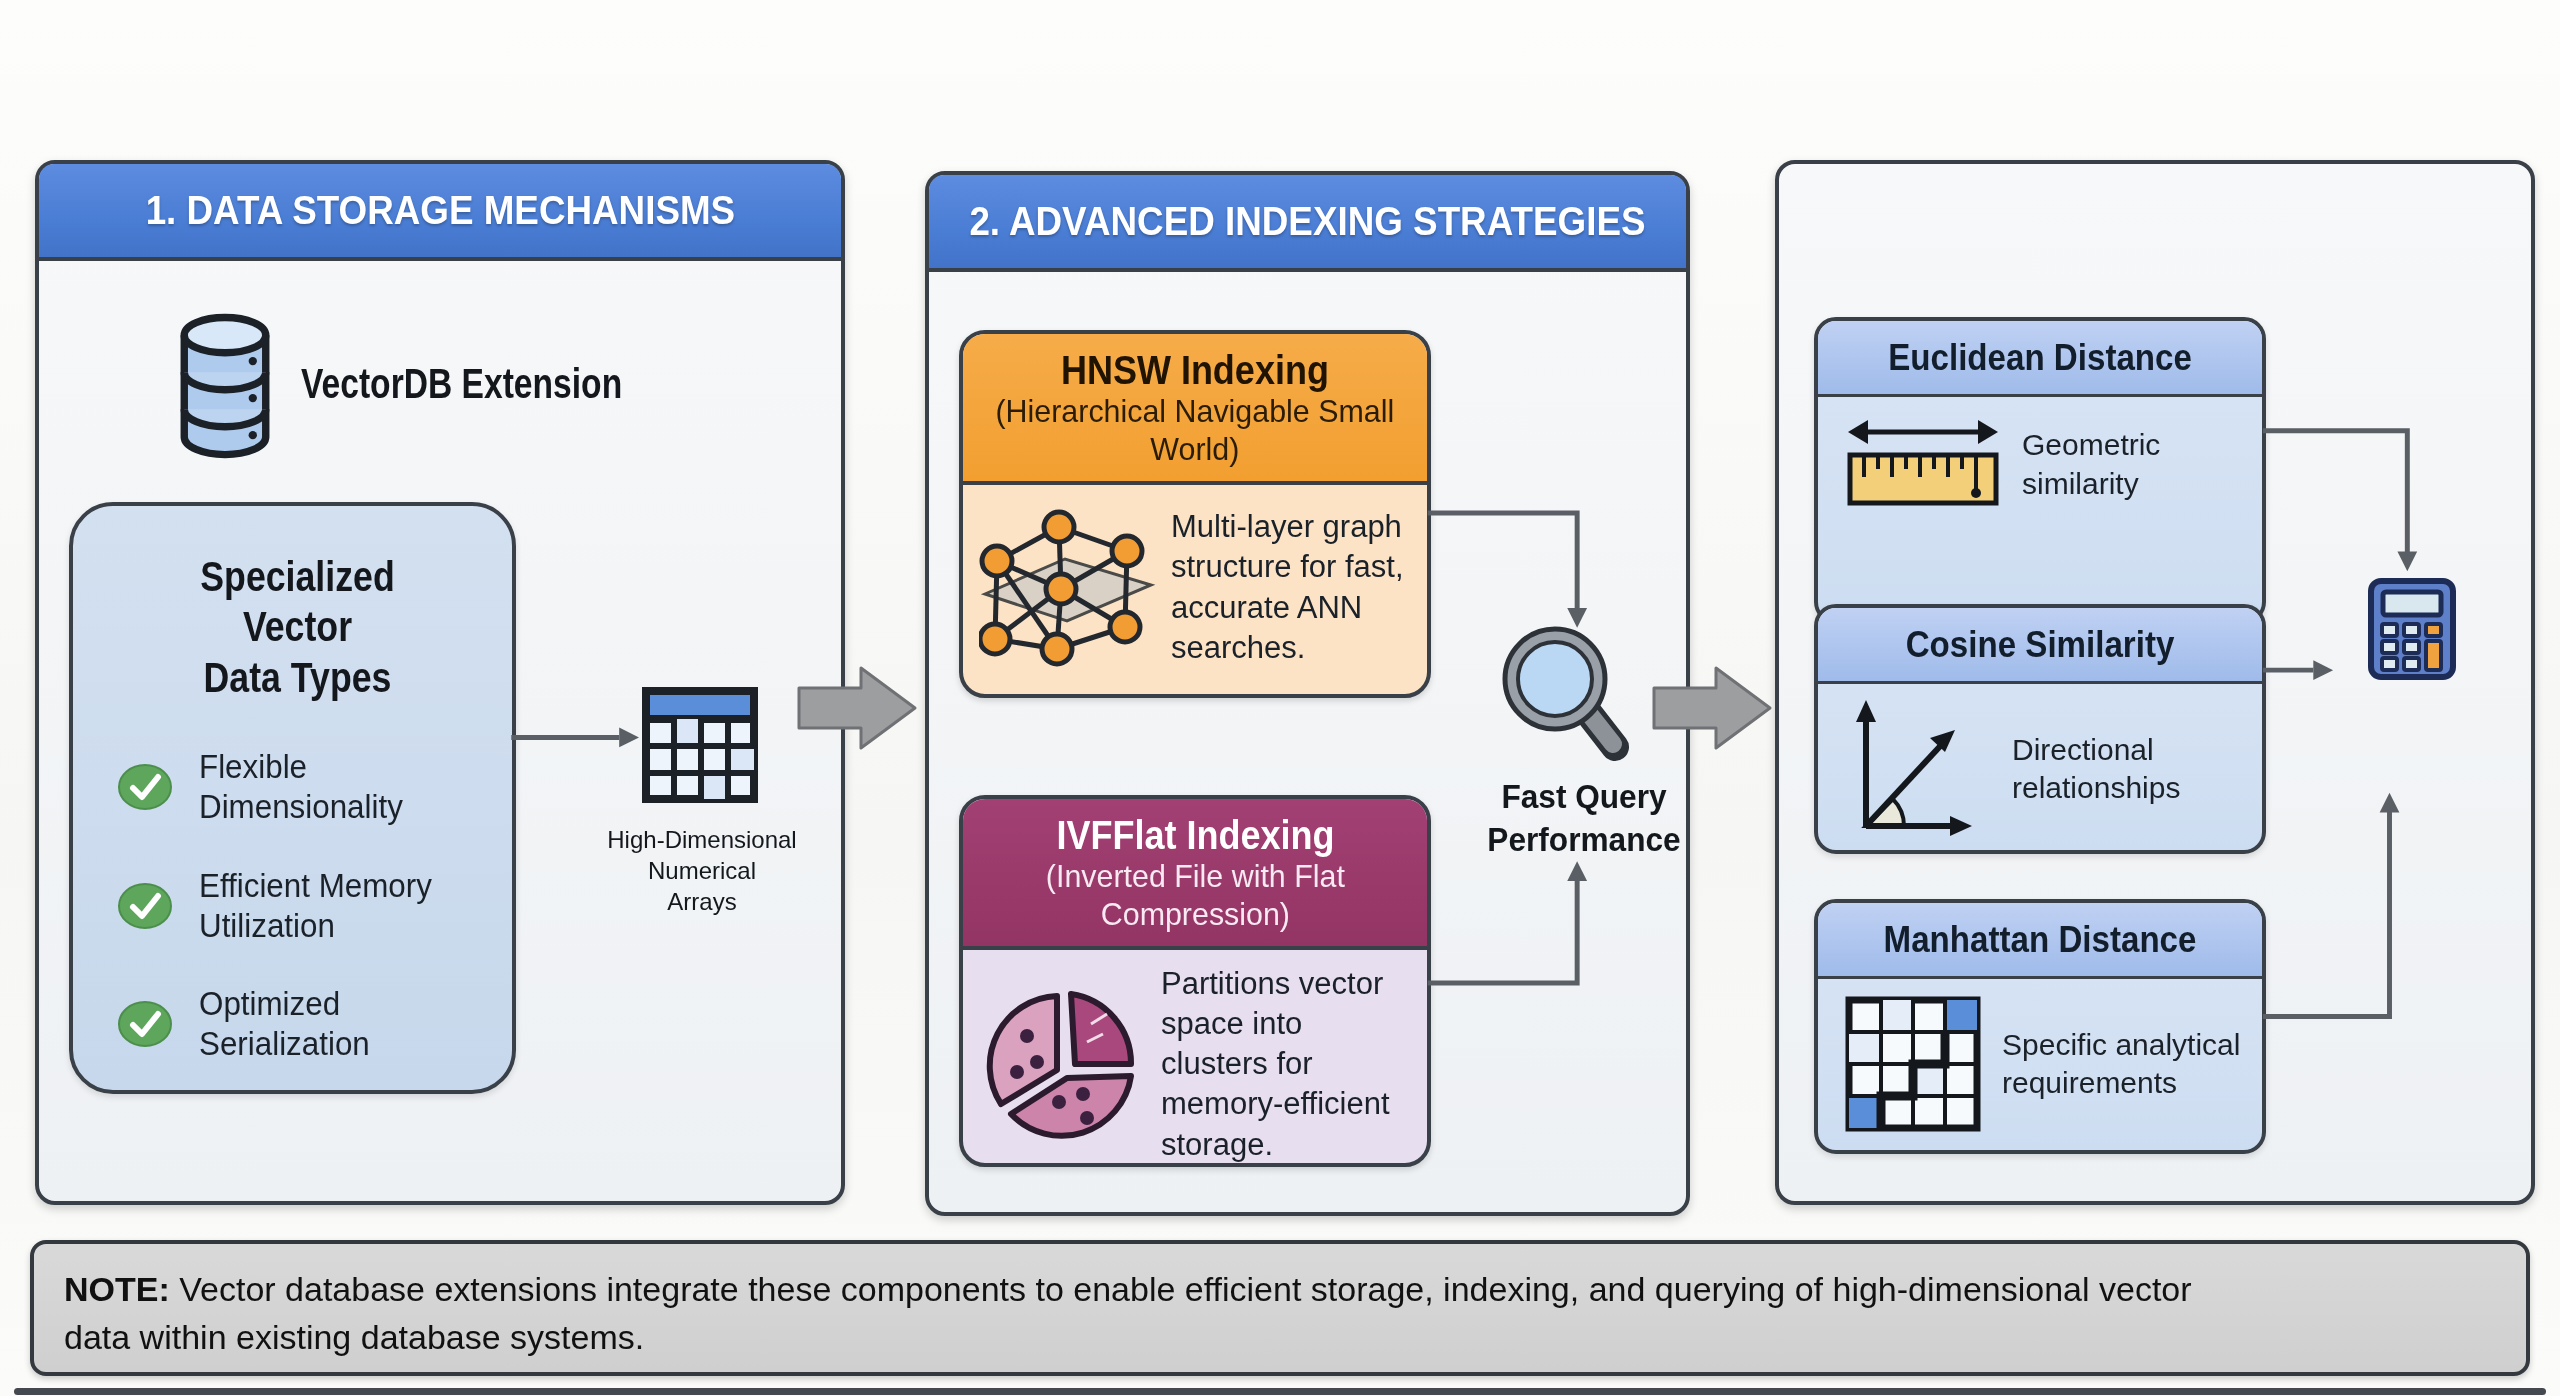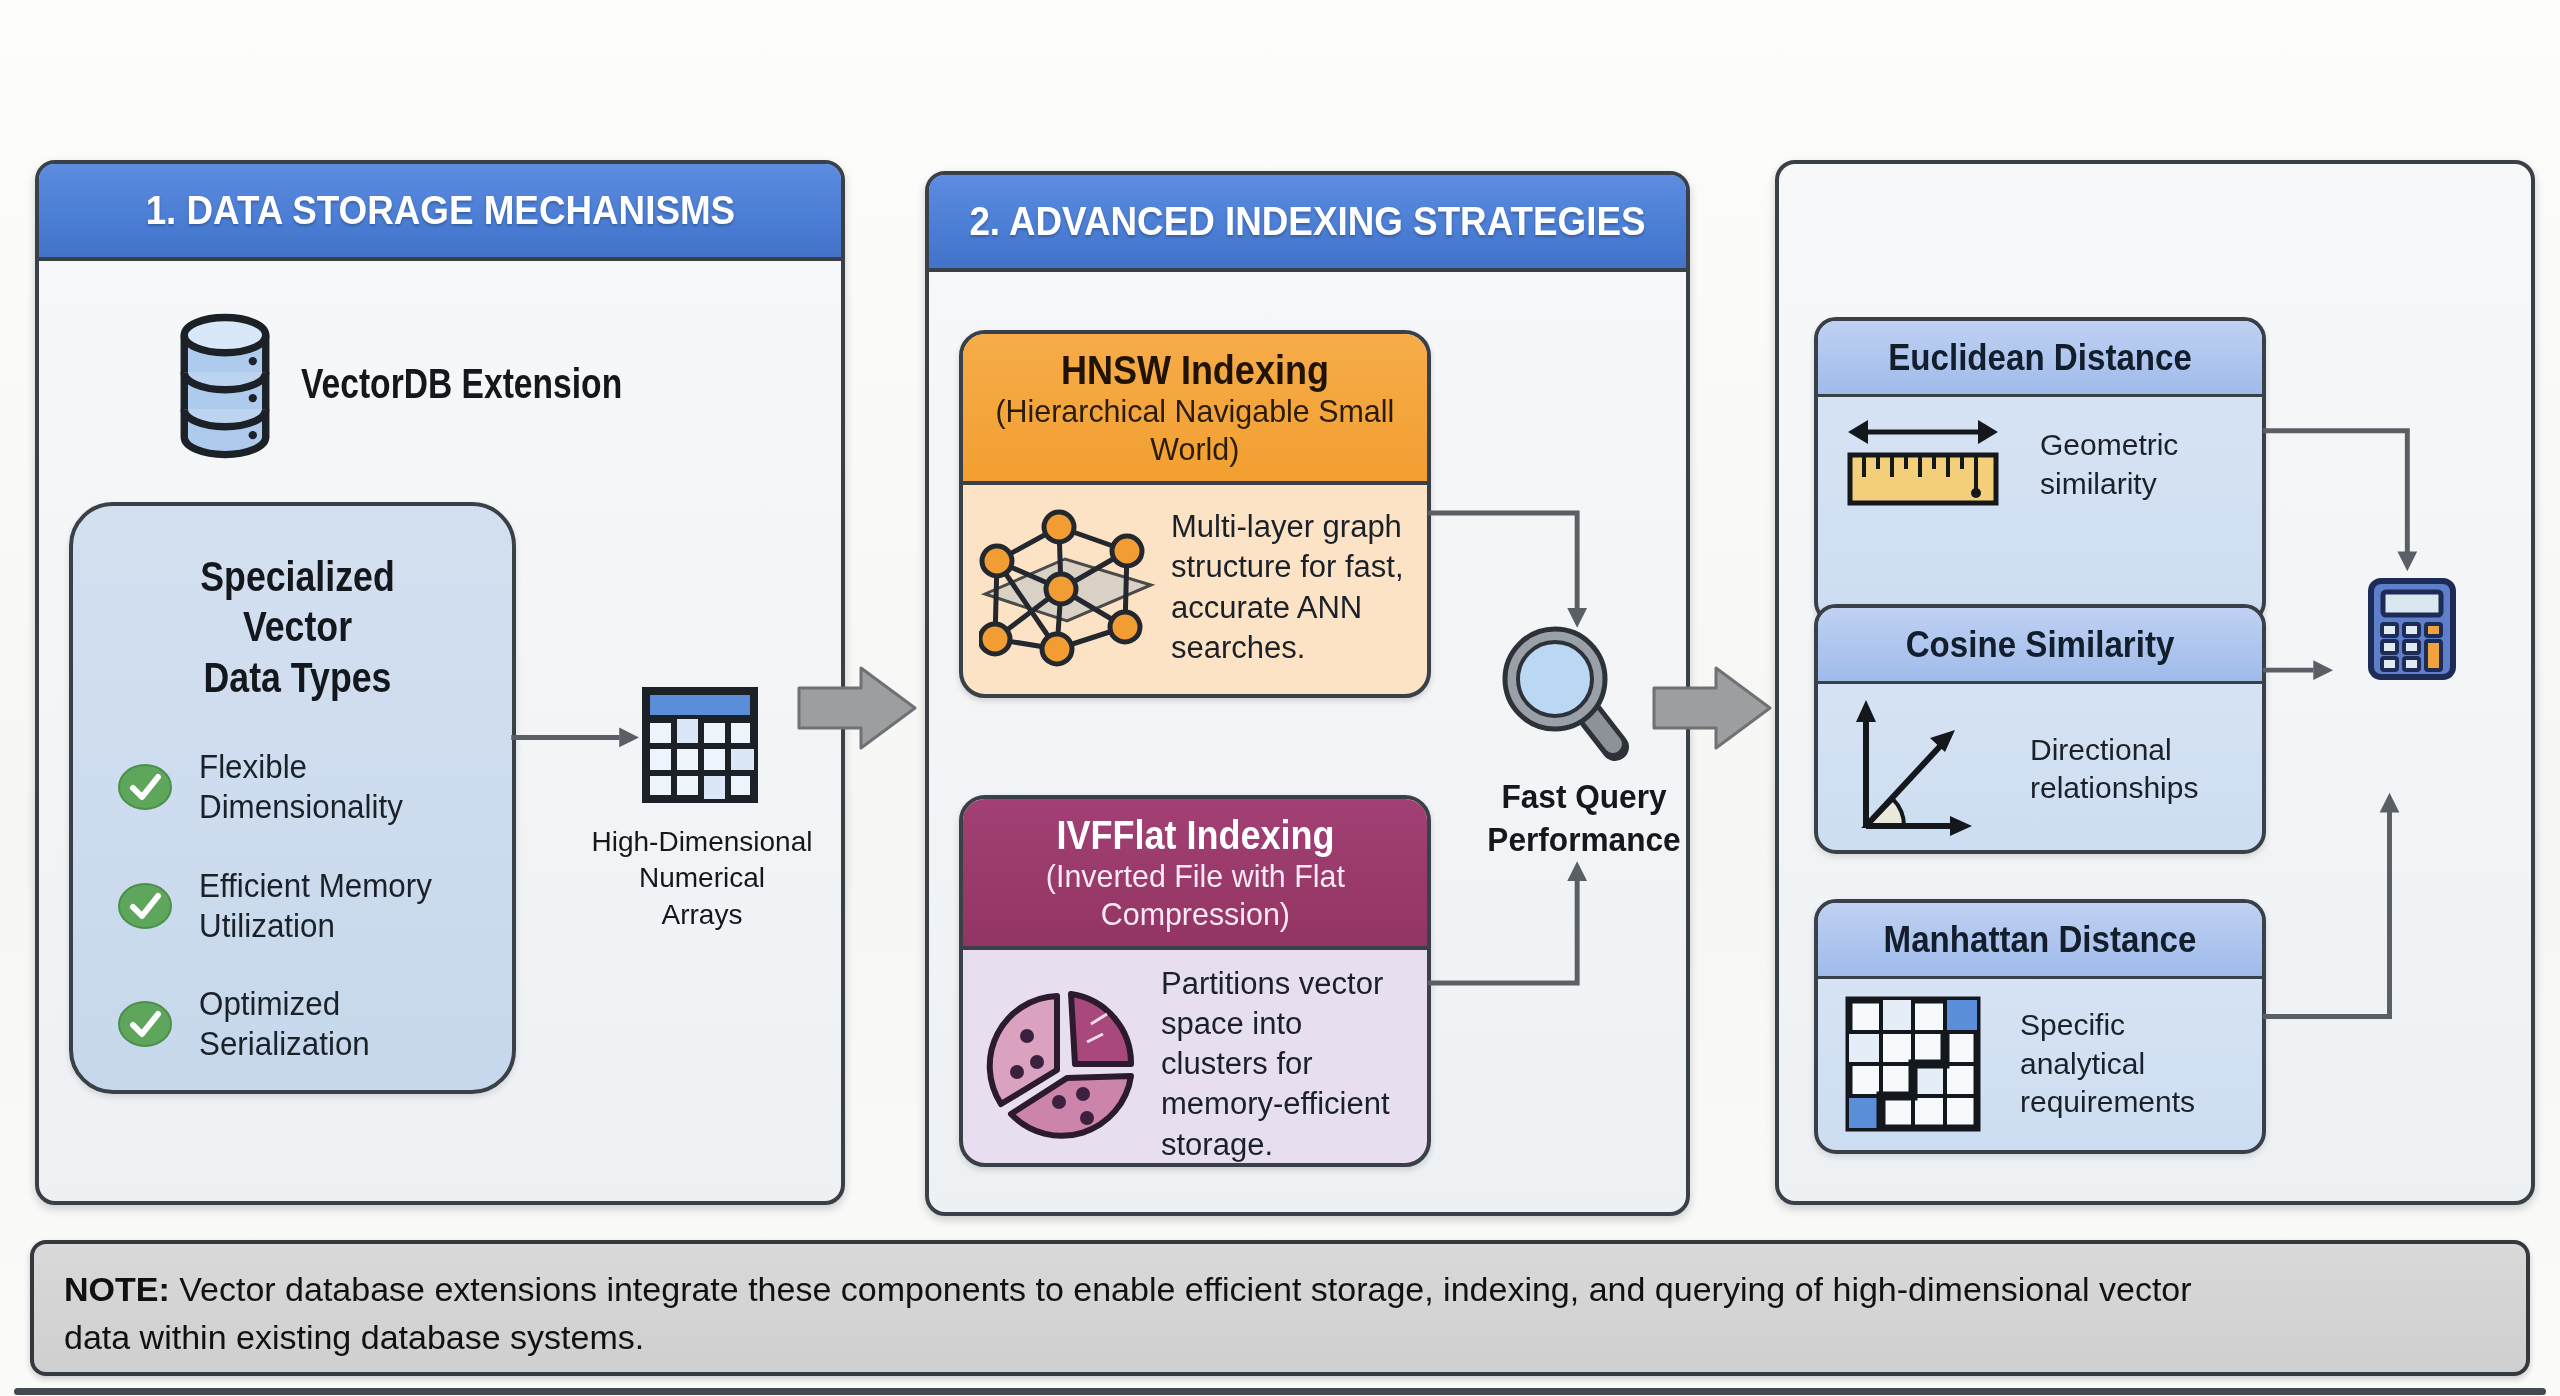--- a/index.html
+++ b/index.html
@@ -64,21 +64,21 @@
     transform:scaleX(.85); transform-origin:center;
   }
   .spec-item { display:flex; align-items:center; gap:26px; margin-bottom:38px; }
   .spec-item-label {
     font-size:33px; line-height:1.22; color:#1b2129;
     transform:scaleX(.95); transform-origin:left center;
   }
   .array-icon { position:absolute; left:602px; top:522px; width:118px; height:118px; }
   .array-label {
     position:absolute; left:548px; top:660px; width:230px; text-align:center;
-    font-size:28px; line-height:1.3;
+    font-size:24px; line-height:1.3;
   }
 
   
   .idx-box {
     position:absolute; left:30px; width:472px;
     border:4px solid #3a4048; border-radius:26px; overflow:hidden;
     box-shadow:0 3px 6px rgba(0,0,0,.15);
   }
   .hnsw-box { top:155px; height:368px; background:#fce3c6; }
   .ivf-box  { top:620px; height:372px; background:#e7def0; }
@@ -112,21 +112,21 @@
   .d2 { top:440px; height:250px; }
   .d3 { top:735px; height:255px; }
   .dist-head {
     height:76px; border-bottom:3px solid #3a4048;
     background:linear-gradient(180deg,#c0d1f3,#9fbbea);
     display:flex; align-items:center; justify-content:center;
   }
   .dist-head span {
     display:inline-block; font-size:36px; font-weight:bold; color:#131e2c; transform:scaleX(.92);
   }
-  .dist-body { display:flex; align-items:center; gap:32px; padding:10px 10px 10px 20px; }
+  .dist-body { display:flex; align-items:center; gap:14px; padding:10px 10px 10px 20px; }
   .dist-icon { flex:0 0 auto; }
   .dist-desc { font-size:30px; line-height:1.28; color:#1b2129; }
   .calc-icon { position:absolute; left:588px; top:414px; width:90px; height:102px; }
   .quant-label {
     position:absolute; left:502px; top:526px; width:266px; text-align:center;
     font-size:31px; line-height:1.3;
   }
 
   
   .big-arrow { position:absolute; width:122px; height:88px; }

